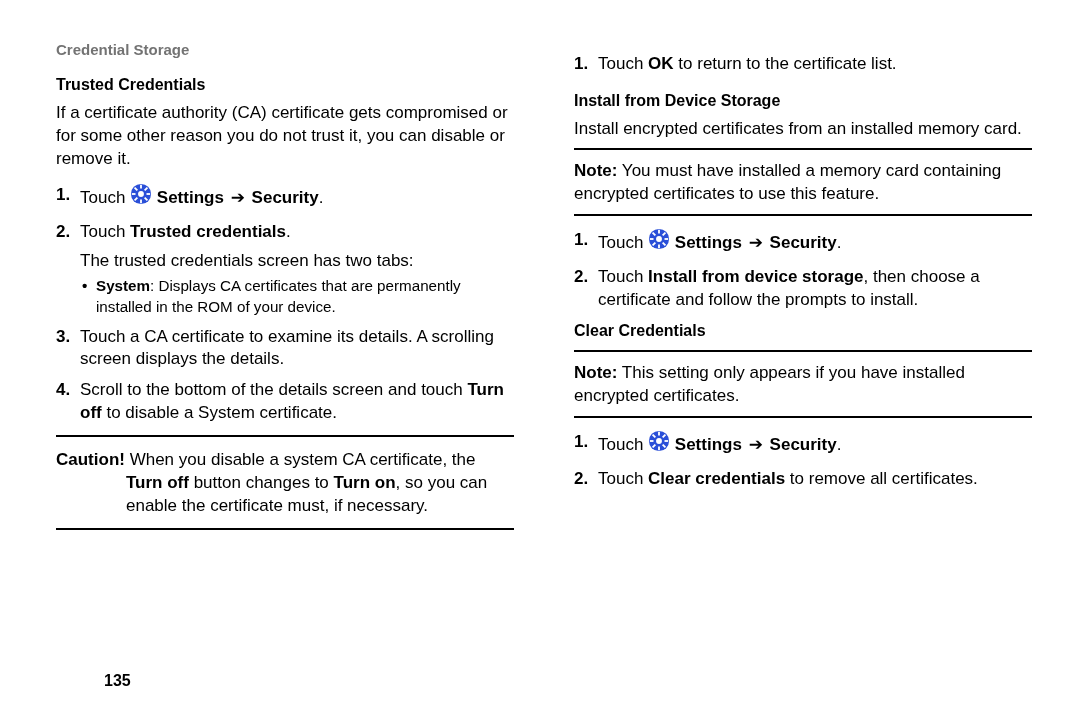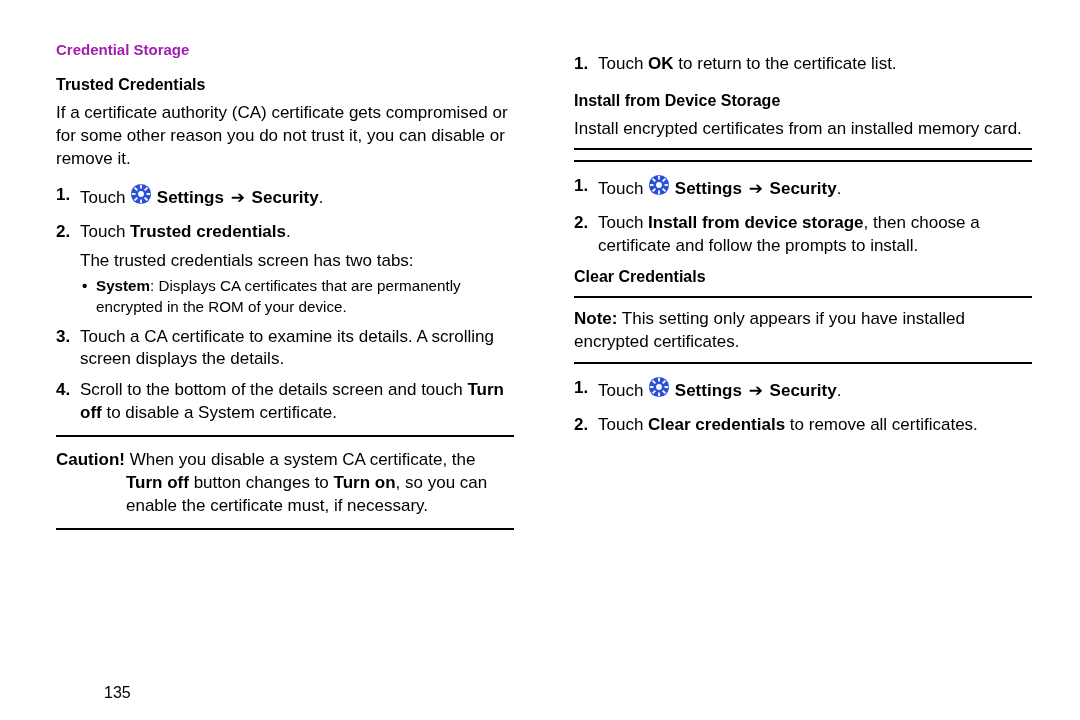--- a/index.html
+++ b/index.html
@@ -13,21 +13,21 @@
       background: #fff;
       padding: 40px 48px 20px 56px;
       display: flex;
       gap: 60px;
     }
     .col {
       flex: 1;
       min-width: 0;
     }
     .section-title {
-      color: #a21caf;
+      color: #737373;
       font-weight: 700;
       font-size: 15px;
       margin-bottom: 14px;
     }
     .sub-title {
       font-weight: 700;
       font-size: 16px;
       margin-bottom: 6px;
     }
     .para {
@@ -90,23 +90,24 @@
     }
     .caution-block {
       margin: 4px 0 6px 0;
     }
     .caution-indent {
       display: block;
       padding-left: 70px;
     }
     .page-num {
       position: absolute;
-      bottom: 16px;
+      bottom: 28px;
       left: 104px;
       font-size: 16px;
+      font-weight: bold;
     }
     .b { font-weight: 700; }
     .arrow { margin: 0 2px; }
     .ol-continue { counter-reset: step 4; }
     .spacer-s { height: 6px; }
   </style>
 </head>
 <body>
 
 <div class="col">
@@ -135,21 +136,21 @@
             </g>
           </svg>
       </span>
       <span> <span class="b">Settings</span> <span class="arrow">➔</span> <span class="b">Security</span></span><span>.</span>
     </li>
     <li>
       <span>Touch </span><span class="b">Trusted credentials</span><span>.</span>
       <div class="spacer-s"></div>
       <div>The trusted credentials screen has two tabs:</div>
       <ul class="bullets">
-        <li><span class="b">System</span><span>: Displays CA certificates that are permanently encrypted in the ROM of your device.</span></li>
+        <li><span class="b">System</span><span>: Displays CA certificates that are permanently installed in the ROM of your device.</span></li>
       </ul>
     </li>
     <li>Touch a CA certificate to examine its details. A scrolling screen displays the details.</li>
     <li>
       <span>Scroll to the bottom of the details screen and touch </span><span class="b">Turn off</span><span> to disable a System certificate.</span>
     </li>
   </ol>
 
   <hr class="hr">
   <div class="caution-block">
@@ -165,20 +166,23 @@
   <ol class="steps ol-continue">
     <li>
       <span>Touch </span><span class="b">OK</span><span> to return to the certificate list.</span>
       <div class="spacer-s"></div>
     </li>
   </ol>
 
   <div class="sub-title">Install from Device Storage</div>
   <div class="para">Install encrypted certificates from an installed memory card.</div>
   <hr class="hr-thin">
+  <div class="note-block">
+    <span class="b">Note:</span><span> You must have installed a memory card containing encrypted certificates to use this feature.</span>
+  </div>
   <hr class="hr-thin">
 
   <ol class="steps">
     <li>
       <span>Touch </span>
       <span class="icon">
         <svg width="22" height="22" viewBox="0 0 24 24">
             <circle cx="12" cy="12" r="11" fill="#2a4fd8"></circle>
             <g fill="#fff">
               <circle cx="12" cy="12" r="3.2"></circle>

